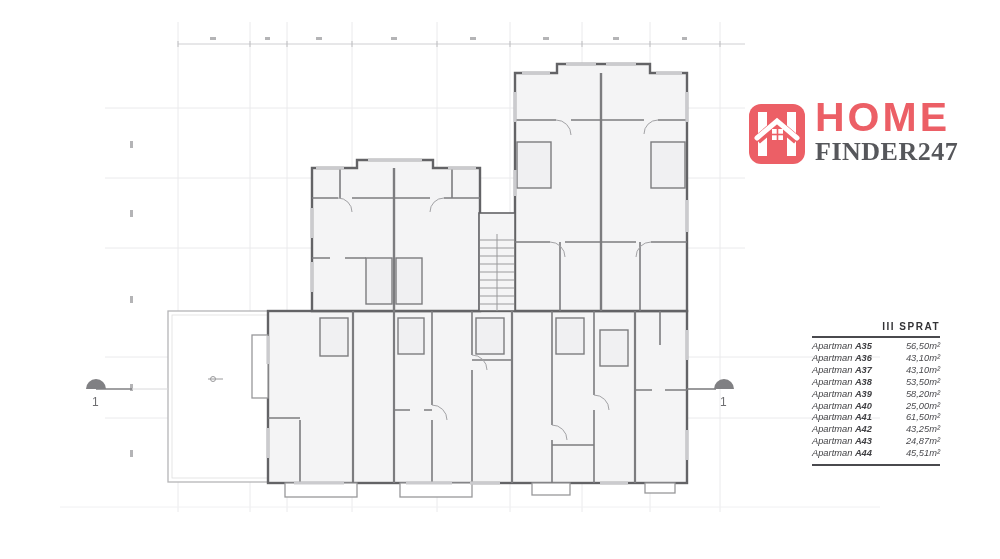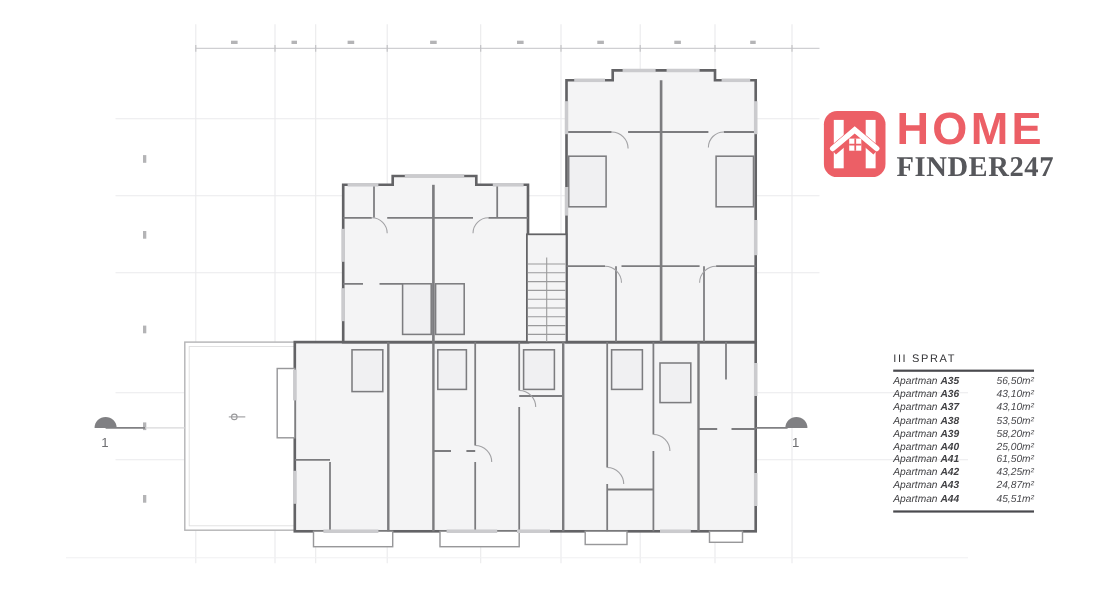--- a/index.html
+++ b/index.html
@@ -1,29 +1,29 @@
 <!DOCTYPE html>
 <html><head>
 <meta charset="utf-8">
 <style>
   html,body{margin:0;padding:0;background:#ffffff;}
   .stage{position:relative;width:1000px;height:559px;background:#ffffff;overflow:hidden;
          font-family:"Liberation Sans",sans-serif;}
   .plan-svg{position:absolute;left:0;top:0;width:1000px;height:559px;}
 
   
-  .logo{position:absolute;left:748px;top:98px;display:flex;align-items:center;}
+  .logo{position:absolute;left:748px;top:98px;display:flex;align-items:flex-end;}
   .logo-icon{width:58px;height:62px;margin-right:9px;}
   .logo-text{display:flex;flex-direction:column;line-height:1;}
   .brand-top{font-size:41px;font-weight:bold;color:#ec5f66;letter-spacing:3px;line-height:0.95;}
   .brand-bottom{font-size:26px;font-weight:bold;color:#56575b;letter-spacing:0.5px;margin-top:2px;font-family:Liberation Serif, serif;}
 
   
   .apt-table{position:absolute;left:812px;top:321px;width:128px;color:#414144;}
-  .apt-title{text-align:left;font-size:10px;font-weight:normal;letter-spacing:1.5px;color:#333336;}
+  .apt-title{text-align:right;font-size:10px;font-weight:bold;letter-spacing:1.5px;color:#333336;}
   .rule{border:none;border-top:2px solid #4a4a4e;margin:4px 0 3px 0;}
   .rule.bottom{margin-top:4px;}
   .apt-rows{display:flex;flex-direction:column;font-style:italic;}
   .apt-row{display:flex;justify-content:space-between;font-size:9.3px;line-height:11.9px;}
   .apt-row .unit{font-weight:bold;}
   .apt-row .area{color:#4a4a4e;padding-left:28px;}
 </style>
 </head>
 <body>
 

